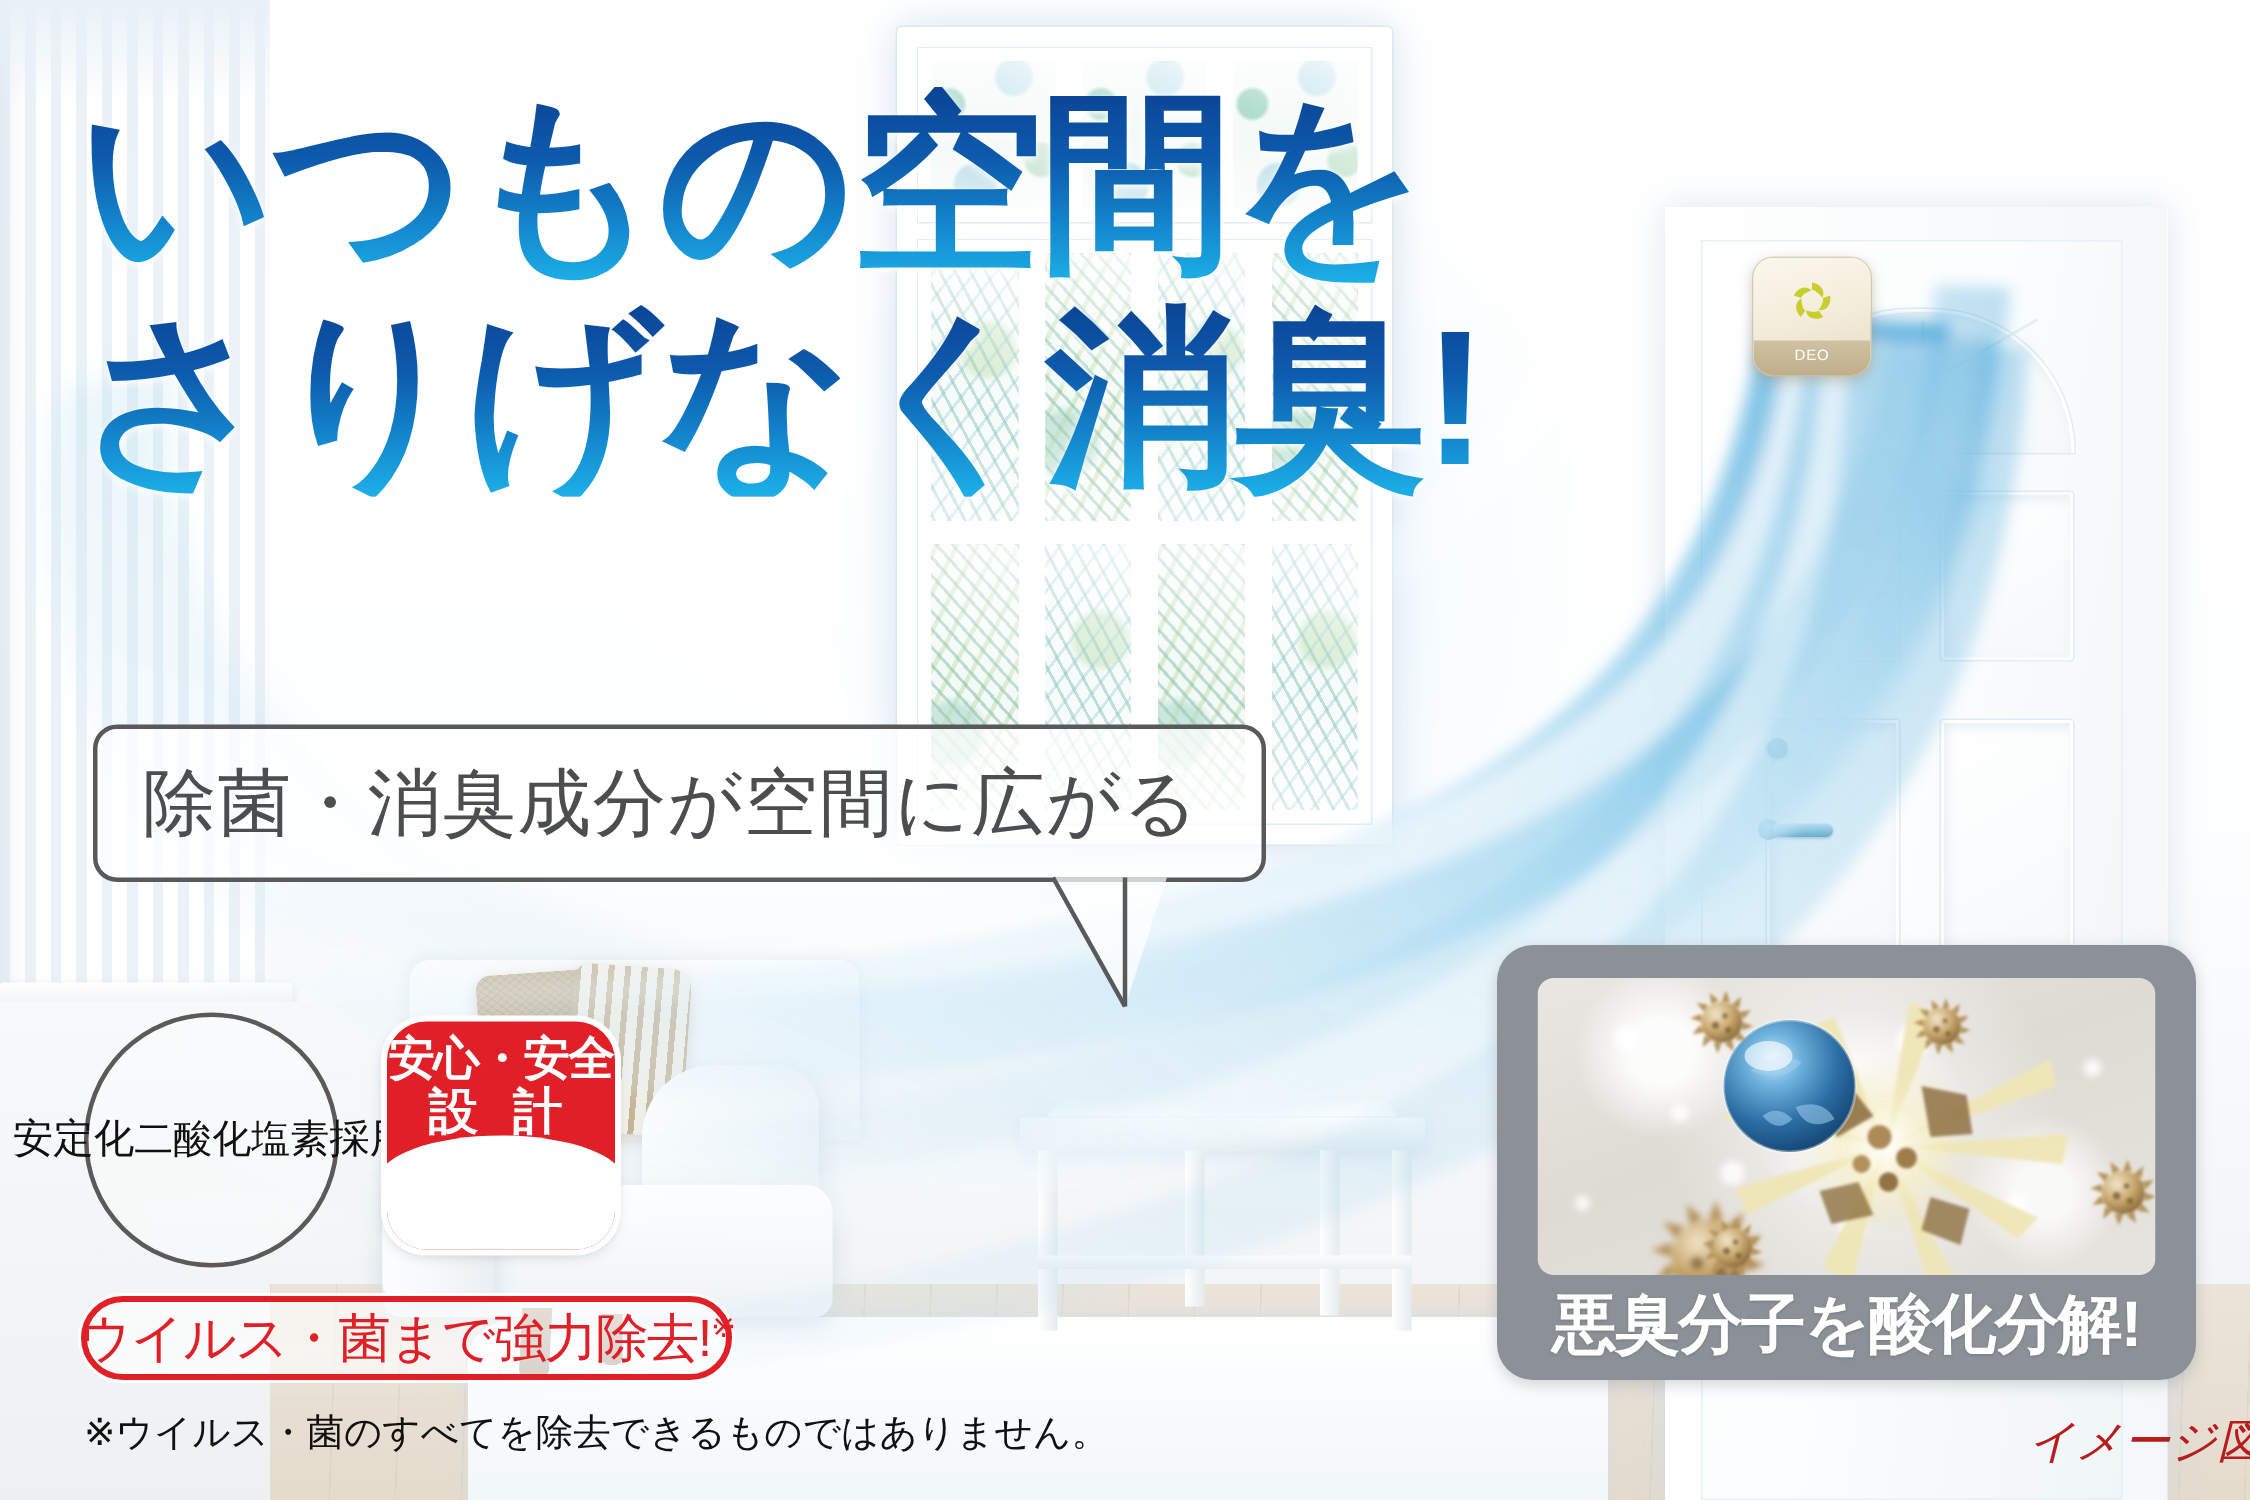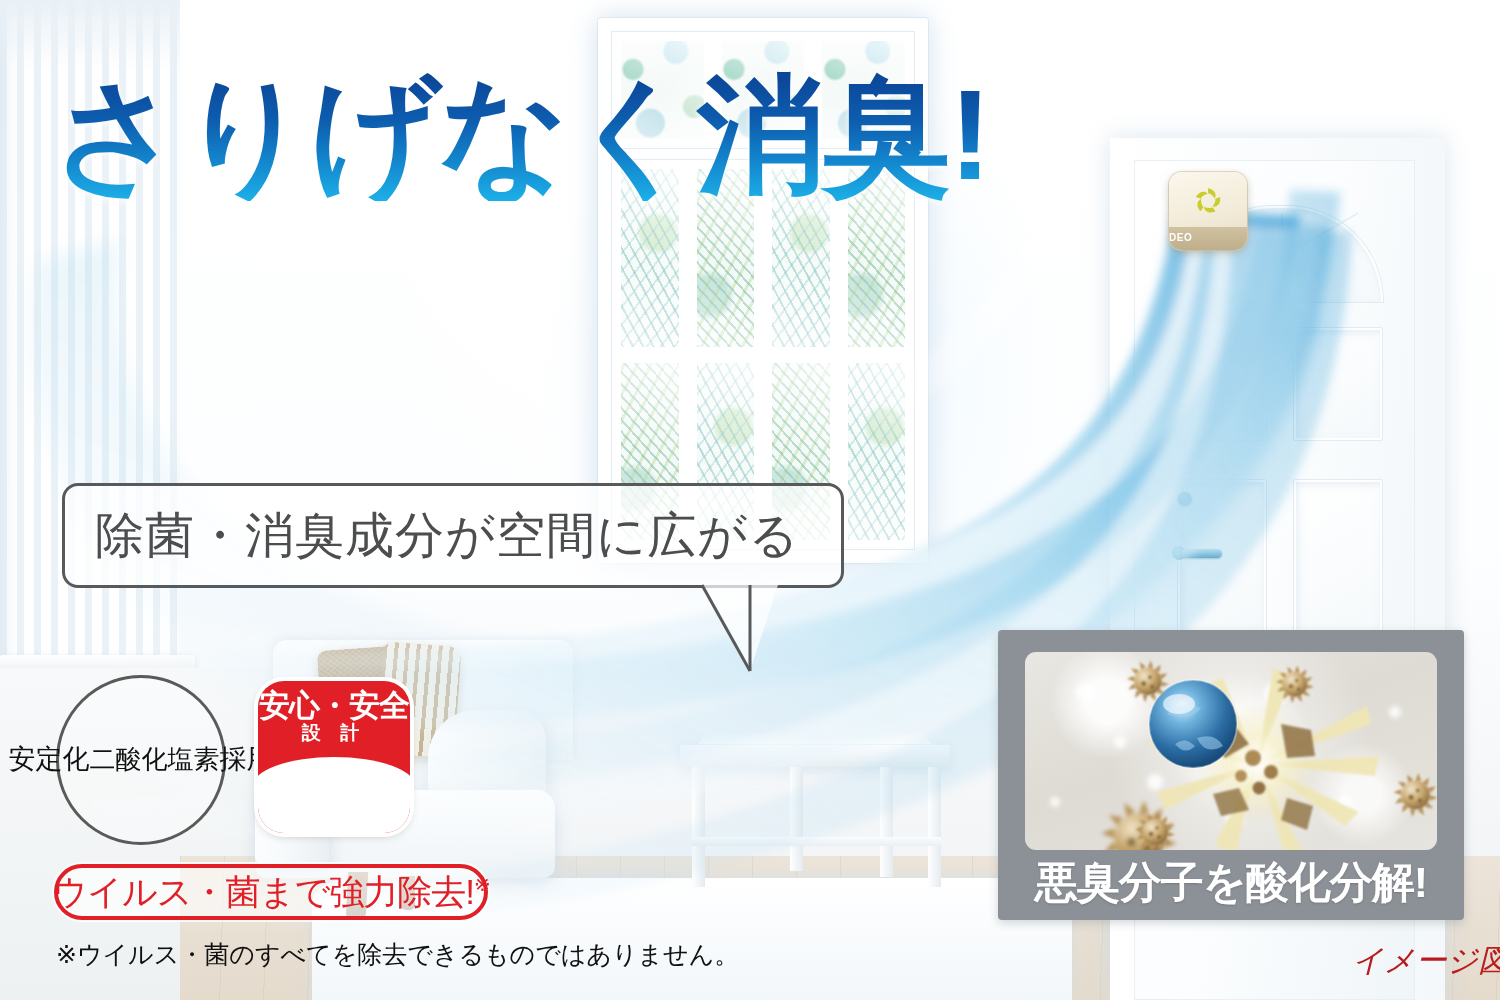--- a/index.html
+++ b/index.html
@@ -190,21 +190,21 @@
     background:rgba(255,255,255,.30); }
   #badge-circle span{ display:block; color:#111; font-size:27px; line-height:1.30;
     letter-spacing:0px; white-space:nowrap; }
   #badge-circle span.wide{ font-size:26px; }
 
   #badge-jp{ position:absolute; left:258px; top:681px; width:152px; height:152px;
     border-radius:26px; background:#e01f26; overflow:hidden;
     box-shadow:0 0 0 4px #ffffff, 0 3px 9px rgba(120,120,120,.45); }
   #badge-jp .jp-top{ position:absolute; left:0; right:0; top:8px; text-align:center; color:#fff; }
   #badge-jp .jp-top .t1{ font-size:31px; font-weight:700; letter-spacing:-1px; line-height:1.08; }
-  #badge-jp .jp-top .t2{ font-size:19px; font-weight:700; letter-spacing:7px; line-height:1.15; }
+  #badge-jp .jp-top .t2{ font-size:33px; font-weight:700; letter-spacing:7px; line-height:1.15; }
   #badge-jp .jp-white{ position:absolute; left:-6px; right:-6px; top:76px; height:86px;
     background:#fff; border-radius:50% 50% 18px 18px / 30px 30px 18px 18px; }
   #badge-jp .jp-made{ position:absolute; left:0; right:0; top:92px; text-align:center;
     color:#e01f26; font-size:42px; font-weight:700; letter-spacing:-1px; }
 
   #badge-pill{ position:absolute; left:54px; top:864px; width:434px; height:56px;
     border:4px solid #e01f26; border-radius:30px; background:rgba(255,255,255,.62);
     display:flex; align-items:center; justify-content:center;
     box-shadow:0 0 0 2px rgba(255,255,255,.8); }
   #badge-pill .pt{ color:#e01f26; font-weight:400; font-size:35px; letter-spacing:-1px;
@@ -212,43 +212,43 @@
   #badge-pill .pt sup{ font-size:20px; vertical-align:super; }
 
   
   #footnote{ position:absolute; left:56px; top:938px; font-size:25px; color:#111;
     letter-spacing:0px; white-space:nowrap; }
   #imgnote{ position:absolute; left:1352px; top:940px; font-size:31px; color:#b91c1c;
     white-space:nowrap;font-style:italic; }
 
   
   #micro{ position:absolute; left:998px; top:630px; width:466px; height:290px;
-    background:#8c9197; border-radius:4px; box-shadow:0 3px 10px rgba(130,140,150,.35); }
+    background:#8c9197; border-radius:24px; box-shadow:0 3px 10px rgba(130,140,150,.35); }
   #micro .mp-img{ position:absolute; left:27px; top:22px; width:412px; height:198px;
     border-radius:11px; overflow:hidden;
     background:
       radial-gradient(circle at 52% 46%, rgba(255,255,255,.95) 0 12%, rgba(255,255,255,.35) 30%, rgba(255,255,255,0) 55%),
       radial-gradient(circle at 20% 25%, rgba(255,255,255,.9) 0 6%, rgba(255,255,255,0) 16%),
       radial-gradient(circle at 82% 72%, rgba(255,255,255,.8) 0 5%, rgba(255,255,255,0) 14%),
       linear-gradient(160deg,#e9e7e2 0%,#dedbd4 45%,#e6e4de 100%);
   }
   #micro .mp-img svg{ position:absolute; inset:0; width:100%; height:100%; }
   #micro .mp-cap{ position:absolute; left:0; right:0; top:224px; text-align:center;
     color:#ffffff; font-size:43px; font-weight:700; letter-spacing:-1px;
     text-shadow:0 1px 2px rgba(90,95,100,.45); }
 
   
   #device{ position:absolute; left:1169px; top:172px; width:78px; height:78px;
     border-radius:13px; overflow:hidden;
     background:linear-gradient(165deg,#fbf7ec 0%,#f3ecda 52%,#e6dcc2 100%);
     box-shadow:0 3px 9px rgba(160,150,125,.55), 0 0 0 1px rgba(225,215,190,.9); }
   #device .dv-band{ position:absolute; left:0; right:0; bottom:0; height:23px;
     background:linear-gradient(180deg,#cfc2a2,#bfae8a); }
-  #device .dv-band .dv-brand{ position:absolute; left:0; right:0; top:5px; text-align:left;
-    color:#fff; font-size:10px; font-weight:700; letter-spacing:.5px; }
+  #device .dv-band .dv-brand{ position:absolute; left:0; right:0; top:5px; text-align:center;
+    color:#fff; font-size:10px; font-weight:400; letter-spacing:.5px; }
   #device .dv-logo{ position:absolute; left:22px; top:12px; width:34px; height:34px; }
 </style>
 </head>
 <body>
 
 <div id="scene">
 
   <div class="bloom b1"></div>
   <div class="bloom b2"></div>
 
@@ -424,20 +424,21 @@
         </g>
       </svg>
     </div>
     <div class="dv-band">
       <div class="dv-brand">DEO</div>
     </div>
   </div>
 </div>
 
 <div id="headline">
+  <div class="line l1">いつもの空間を</div>
   <div class="line l2">さりげなく消臭!</div>
 </div>
 
 <div id="bubble">
   <div class="bub-box">
     <span class="bub-text">除菌・消臭成分が空間に広がる</span>
   </div>
   <div class="bub-tail">
     <svg viewBox="0 0 120 92">
       <path d="M2,2 L78,2 L50,88 Z" fill="rgba(255,255,255,.72)"></path>

